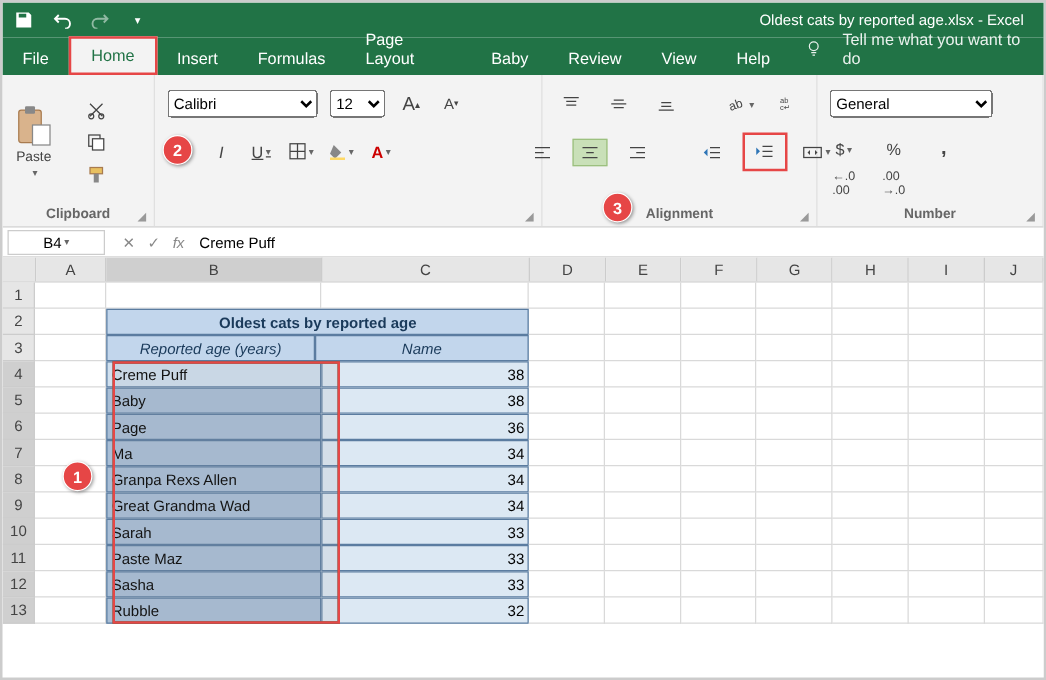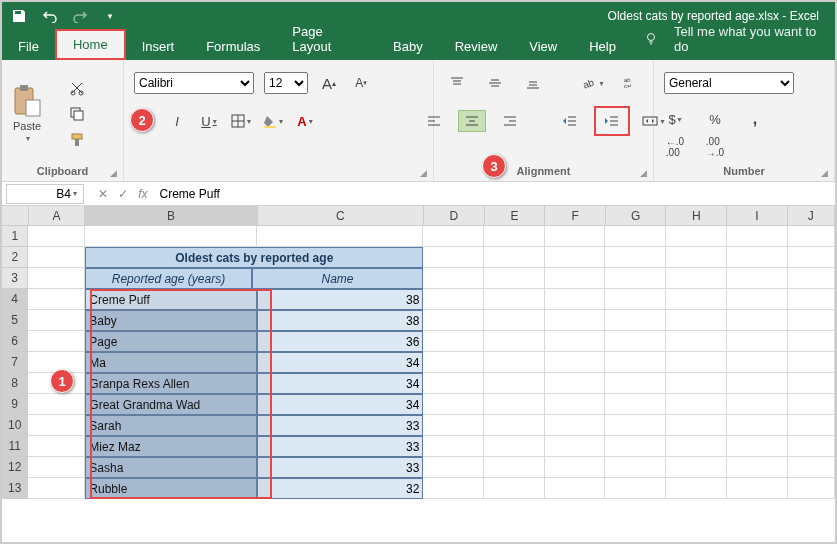--- a/index.html
+++ b/index.html
@@ -24,21 +24,21 @@
   .row { display:flex; gap:10px; align-items:center; }
   .font-row1 select.fname{ width:120px; height:22px; font-size:12px; }
   .font-row1 select.fsize{ width:44px; height:22px; font-size:12px; }
   .fontbtn { width:22px; height:22px; border:1px solid transparent; display:inline-flex; align-items:center; justify-content:center; font-size:13px; color:#444; cursor:pointer;}
   .align-btn{ width:28px; height:22px; border:1px solid transparent; display:inline-flex; align-items:center; justify-content:center; cursor:pointer;}
   .align-btn svg{ width:16px; height:14px; }
   .align-btn.sel{ background:#c9e0b8; border-color:#9cc07f; }
   .indent-red{ border:2px solid #e64646; padding:2px; }
   .num-combo{ width:130px; height:22px; font-size:12px; }
   .formula-bar{ height:24px; border-bottom:1px solid #d4d4d4; display:flex; align-items:center; font-size:12px; }
-  .name-box{ width:78px; height:20px; border:1px solid #ccc; margin:0 4px; padding:0 6px; display:flex; align-items:center; justify-content:flex-end; }
+  .name-box{ width:78px; height:20px; border:1px solid #ccc; margin:0 4px; padding:0 6px; display:flex; align-items:center; justify-content:center; }
   .fx-btns{ display:flex; gap:10px; padding:0 10px; color:#888; }
   .fx-label{ font-style:italic; color:#888; padding-right:8px;}
   .fx-val{ padding-left:4px; }
   .grid-area{ position:relative; height:360px; overflow:hidden;}
   .col-headers{ display:flex; height:20px; border-bottom:1px solid #ccc; font-size:12px; color:#444; }
   .corner{ width:28px; border-right:1px solid #ccc; background:#e6e6e6;}
   .ch{ border-right:1px solid #ccc; text-align:center; line-height:20px; background:#e6e6e6;}
   .ch.sel{ background:#cfcfcf; }
   .rows{ display:flex; flex-direction:column; }
   .grow{ display:flex; height:21px; font-size:12px; }
@@ -448,21 +448,21 @@
         <div class="cell" style="width: 64px;"></div>
         <div class="cell" style="width: 64px;"></div>
         <div class="cell" style="width: 64px;"></div>
         <div class="cell" style="width: 64px;"></div>
         <div class="cell" style="width: 64px;"></div>
         <div class="cell" style="width: 50px;"></div>
       </div>
       <div class="grow">
         <div class="rh sel">11</div>
         <div class="cell" style="width: 60px;"></div>
-        <div class="cell t-name" style="width: 182px;">Miez Maz</div>
+        <div class="cell t-name" style="width: 182px;">Paste Maz</div>
         <div class="cell t-age" style="width: 176px;">33</div>
         <div class="cell" style="width: 64px;"></div>
         <div class="cell" style="width: 64px;"></div>
         <div class="cell" style="width: 64px;"></div>
         <div class="cell" style="width: 64px;"></div>
         <div class="cell" style="width: 64px;"></div>
         <div class="cell" style="width: 64px;"></div>
         <div class="cell" style="width: 50px;"></div>
       </div>
       <div class="grow">

